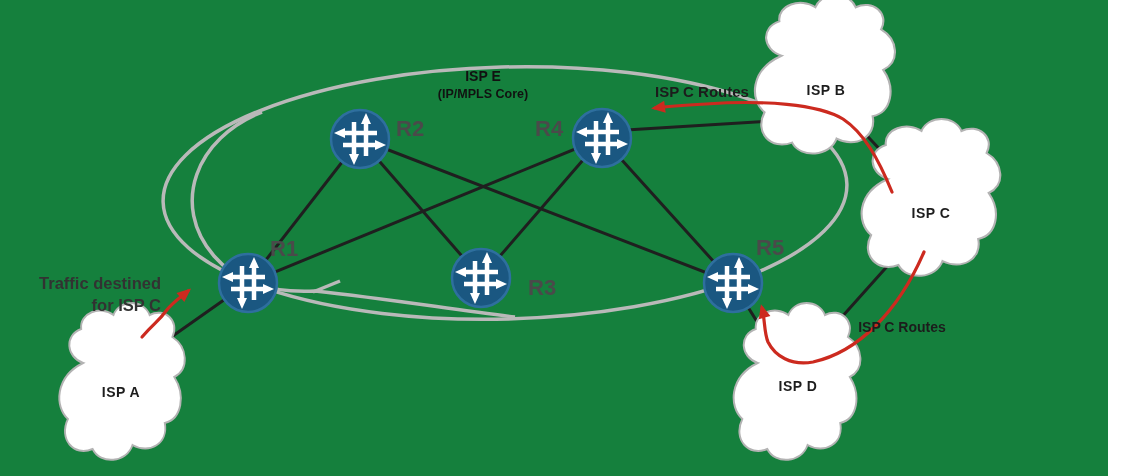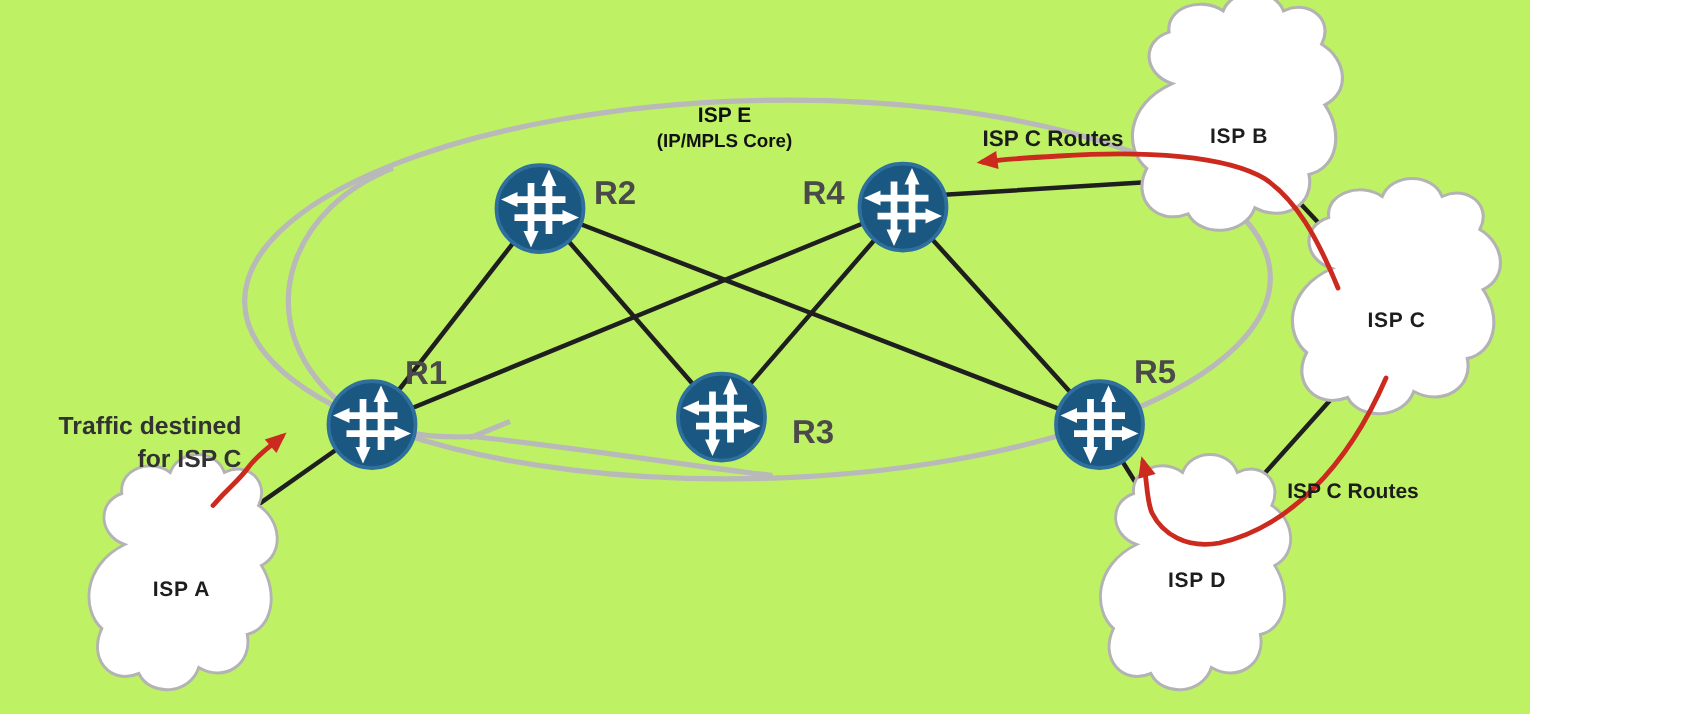--- a/index.html
+++ b/index.html
@@ -3,23 +3,23 @@
 <meta charset="utf-8">
 <style>
   html, body {
     margin: 0;
     padding: 0;
     background: #ffffff;
     font-family: "Liberation Sans", sans-serif;
   }
   .canvas {
     position: relative;
-    width: 1020px;
+    width: 1108px;
     height: 476px;
-    background: #bef264;
+    background: #15803d;
     overflow: hidden;
   }
   svg text { user-select: none; }
   .router-label {
     font-size: 22px;
     font-weight: 600;
     fill: #4a4a4a;
   }
   .cloud-label {
     font-size: 14px;

